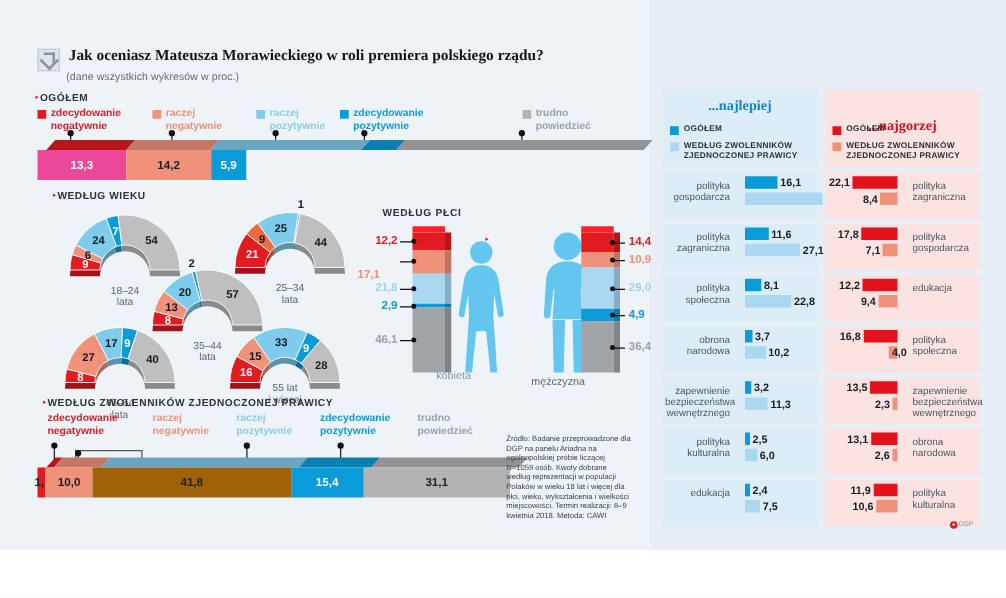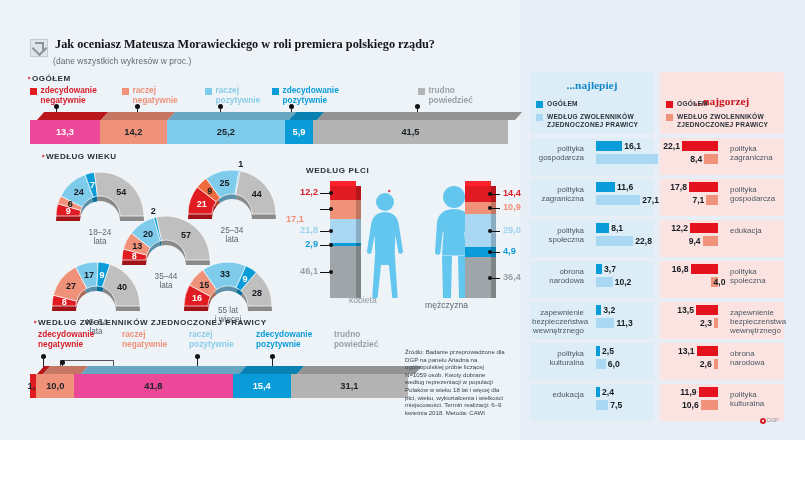--- a/index.html
+++ b/index.html
@@ -183,28 +183,22 @@
         <i style="width: 28.1738px; background: rgb(8, 128, 177);"></i>
         <i style="width: 198.172px; background: rgb(147, 147, 147);"></i>
       </div>
     <div class="body" id="bar-overall-body" style="width: 478px;">
         <div class="seg" style="width: 71px; background: #ec4899;">
           <span style="color: rgb(255, 255, 255);">13,3</span>
         </div>
         <div class="seg" style="width: 67.8082px; background: rgb(240, 145, 122);">
           <span style="color: rgb(27, 34, 39);">14,2</span>
         </div>
-        <div class="seg" style="width: 120.336px; background: rgb(127, 203, 236);">
-          <span style="color: rgb(27, 34, 39);">25,2</span>
-        </div>
         <div class="seg" style="width: 28.1738px; background: rgb(10, 156, 216);">
           <span style="color: rgb(255, 255, 255);">5,9</span>
-        </div>
-        <div class="seg" style="width: 198.172px; background: rgb(179, 179, 179);">
-          <span style="color: rgb(27, 34, 39);">41,5</span>
         </div>
       </div>
   </div>
 
   <div class="seclabel" style="left:42px;top:150px;">
     <span class="arr">‣</span><span>WEDŁUG WIEKU</span>
   </div>
 
   <div class="gauge" id="g0" style="left:40px;top:160px;width:120px;height:62px;">
       <svg width="120" height="67" viewBox="0 0 120 67">
@@ -452,21 +446,21 @@
         <i style="width: 58.212px; background: rgb(8, 128, 177);"></i>
         <i style="width: 117.558px; background: rgb(147, 147, 147);"></i>
       </div>
     <div class="body" id="bar-sup-body" style="width: 378px;">
         <div class="seg" style="width: 6.426px; background: rgb(225, 27, 34);">
           <span style="color: rgb(27, 34, 39); left: -6px; right: auto; width: 20px;">1,7</span>
         </div>
         <div class="seg" style="width: 37.8px; background: rgb(240, 145, 122);">
           <span style="color: rgb(27, 34, 39);">10,0</span>
         </div>
-        <div class="seg" style="width: 159px; background: #ec4899;">
+        <div class="seg" style="width: 159px; background: #a16207;">
           <span style="color: rgb(27, 34, 39);">41,8</span>
         </div>
         <div class="seg" style="width: 58.212px; background: rgb(10, 156, 216);">
           <span style="color: rgb(255, 255, 255);">15,4</span>
         </div>
         <div class="seg" style="width: 117.558px; background: rgb(179, 179, 179);">
           <span style="color: rgb(27, 34, 39);">31,1</span>
         </div>
       </div>
   </div>

